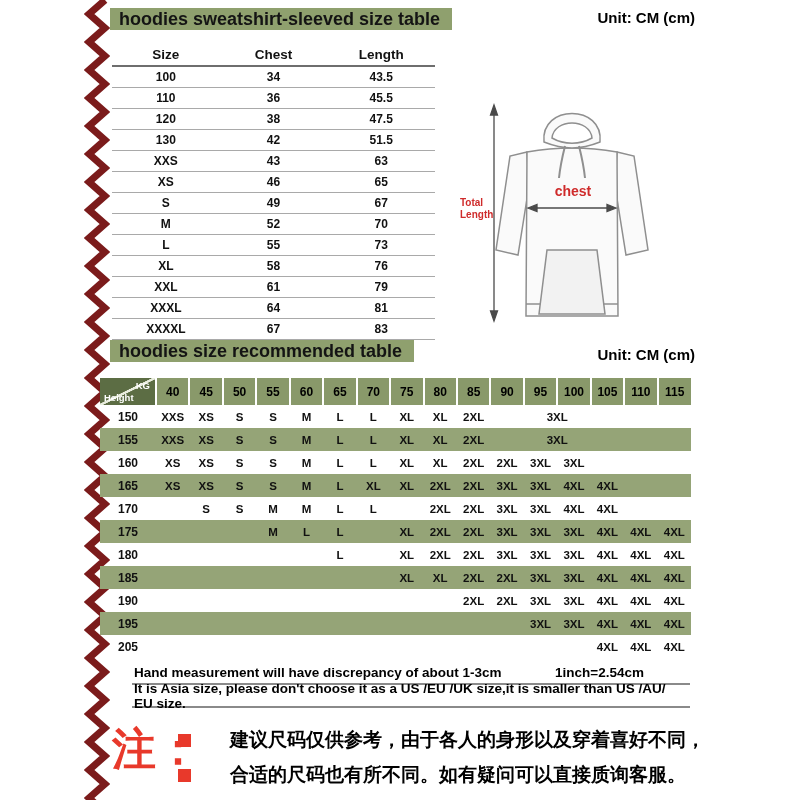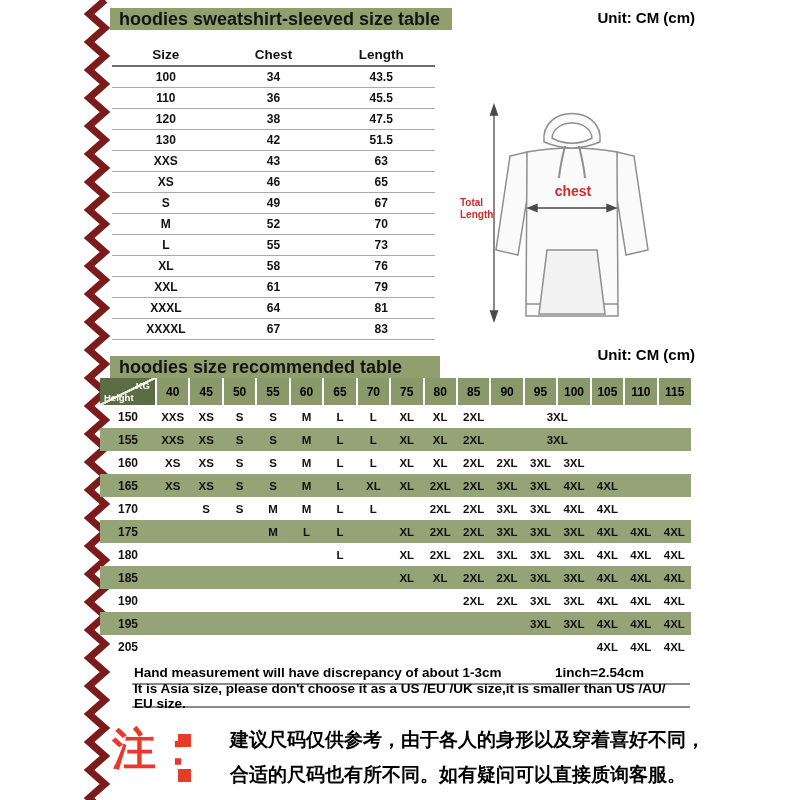--- a/index.html
+++ b/index.html
@@ -5,21 +5,21 @@
   * { margin:0; padding:0; box-sizing:border-box; }
   html,body { width:800px; height:800px; }
   body { font-family:"Liberation Sans", sans-serif; background:#fff; color:#111; }
   .page { position:relative; width:800px; height:800px; overflow:hidden; background:#fff; }
 
   .zigzag { position:absolute; left:84px; top:0; }
 
   .bar { position:absolute; left:110px; height:22px; background:#8fa06e; color:#141414;
          font-weight:bold; font-size:18px; line-height:22px; padding:0 12px 0 9px; white-space:nowrap; }
   .bar1 { top:8px; }
-  .bar2 { top:340px; width:330px;margin-top:16px; }
+  .bar2 { top:340px; width:304px; }
   .unit { position:absolute; right:105px; font-weight:bold; font-size:15px; color:#000;padding-left:40px; }
   .unit1 { top:9px; } .unit2 { top:346px; }
 
   table.sizes { position:absolute; left:112px; top:44px; width:323px; border-collapse:collapse;
                 table-layout:fixed; text-align:center; }
   table.sizes th { font-size:13.5px; font-weight:bold; height:22px; border-bottom:2px solid #6e6e6e; }
   table.sizes td { font-size:12px; font-weight:bold; height:21px; border-bottom:1px solid #a9a9a9; }
 
   .hoodie { position:absolute; left:452px; top:88px; }
 

